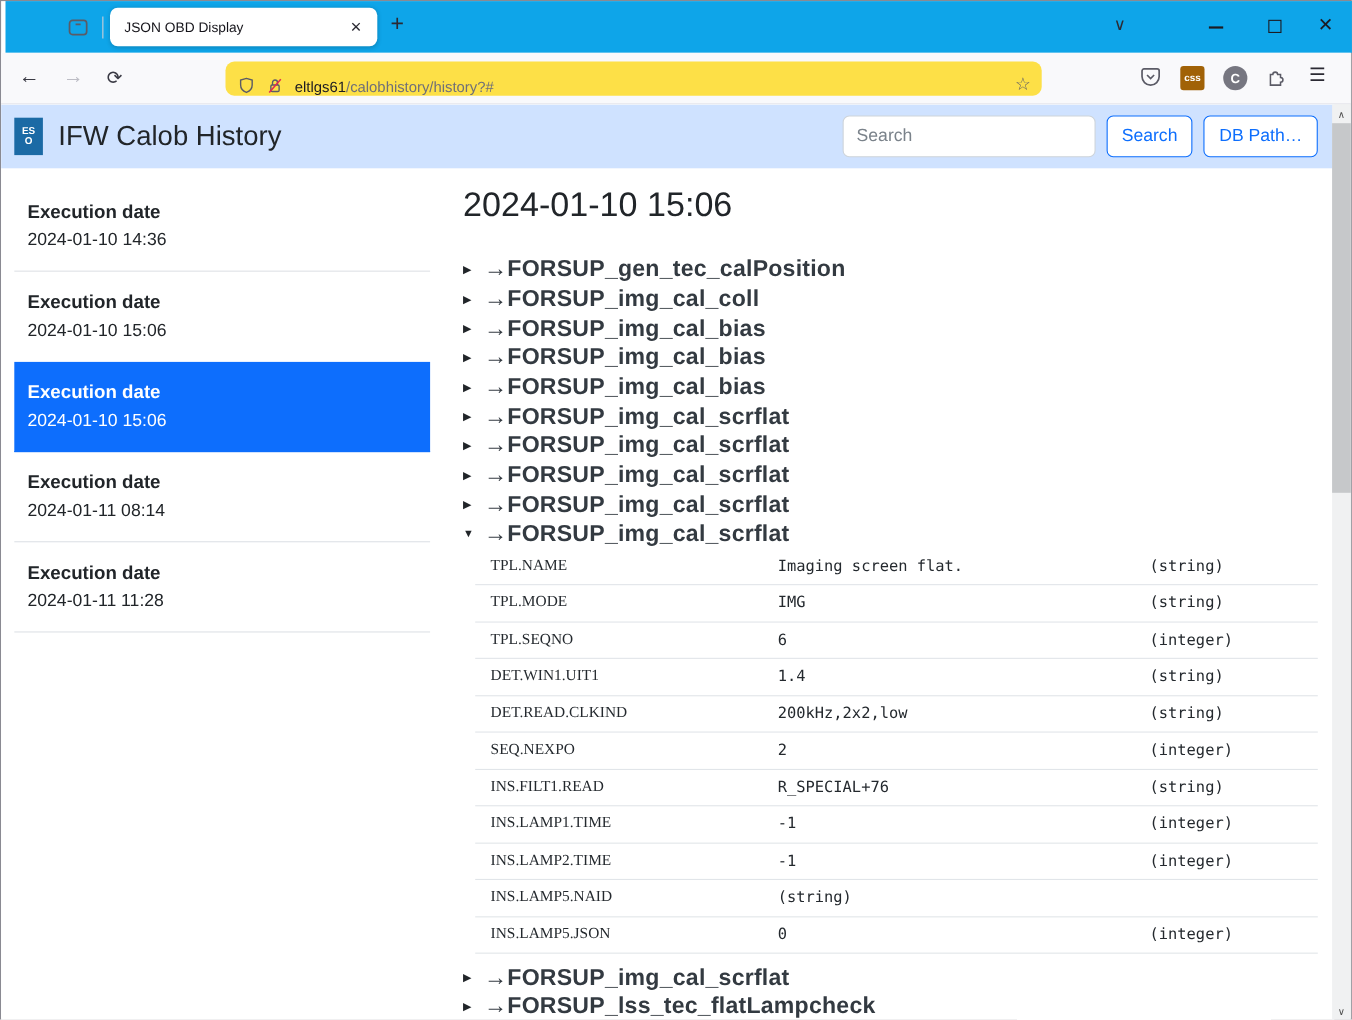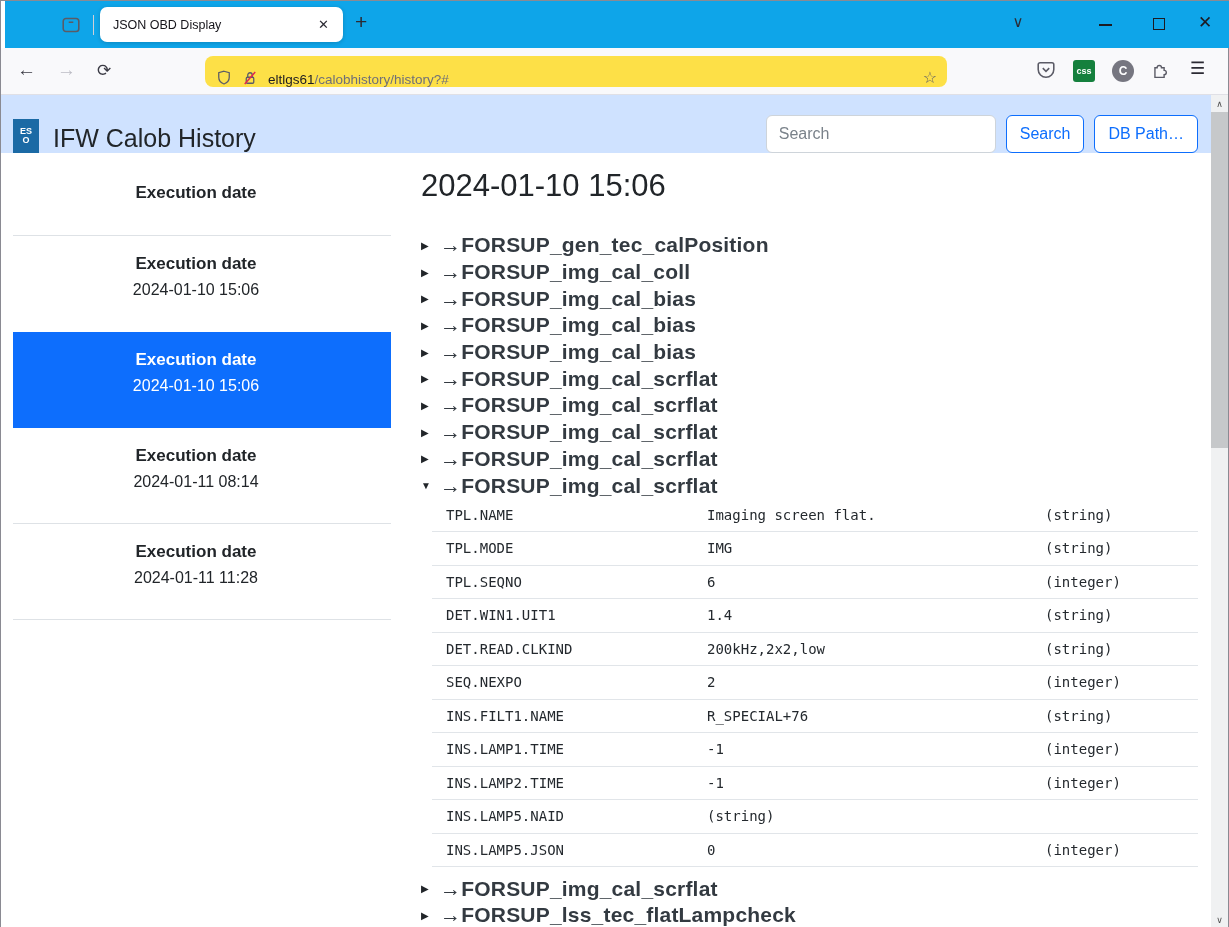--- a/index.html
+++ b/index.html
@@ -27,55 +27,55 @@
   .nav-fwd { left: 56px; color: #bdbdc5; }
   .nav-reload { left: 96px; font-size: 17px; top: 12px; }
   .urlbar { position: absolute; left: 204px; top: 8px; width: 742px; height: 31px; background: #fde047; border-radius: 8px; display: flex; align-items: flex-end; padding: 0 10px; cursor: text; }
   .urlbar svg { flex: 0 0 auto; }
   .url-text { margin-left: 9px; font-size: 13.5px; white-space: nowrap; overflow: hidden; flex: 1; }
   .url-host { color: #1c1b22; }
   .url-path { color: #6f6f78; }
   .url-star { font-size: 16px; color: #5b5b66; cursor: pointer; }
   .ext-icon { position: absolute; top: 11px; cursor: pointer; }
   .pocket { left: 1034px; }
-  .cssbadge { left: 1072px; top: 12px; width: 22px; height: 22px; background: #15803d; color: #fff; border-radius: 3px; font-size: 9px; font-weight: bold; display: flex; align-items: center; justify-content: center; }
+  .cssbadge { left: 1072px; top: 12px; width: 22px; height: 22px; background: #a16207; color: #fff; border-radius: 3px; font-size: 9px; font-weight: bold; display: flex; align-items: center; justify-content: center; }
   .cbadge { left: 1111px; top: 12px; width: 22px; height: 22px; background: #767680; color: #fff; border-radius: 50%; font-size: 12px; font-weight: bold; display: flex; align-items: center; justify-content: center; }
   .puzzle { left: 1150px; }
   .menu-btn { left: 1189px; top: 10px; font-size: 17px; color: #2b2a33; position: absolute; background: none; border: none; cursor: pointer; }
 
   
   .page { position: absolute; left: 0; top: 94px; width: 1212px; height: 833px; background: #fff; overflow: hidden; }
-  .app-header { position: absolute; left: 0; top: 0; width: 100%; height: 58px; background: #cfe2ff; display: flex; align-items: flex-end; padding: 0 15px 0 12px; }
+  .app-header { position: absolute; left: 0; top: 0; width: 100%; height: 58px; background: #cfe2ff; display: flex; align-items: center; padding: 0 15px 0 12px; }
   .logo { width: 26px; height: 34px; background: #1b6aa5; color: #fff; display: flex; flex-direction: column; align-items: center; justify-content: center; line-height: 1.05; font-size: 9px; font-weight: bold; margin-right: 14px; }
   .app-title { font-size: 25px; color: #212529; font-weight: 400; }
   .search-input { margin-left: auto; width: 230px; height: 38px; border: 1px solid #ced4da; border-radius: 6px; padding: 0 12px; font-size: 16px; font-family: "Liberation Sans", sans-serif; color: #212529; background: #fff; }
   .search-input::placeholder { color: #7a828a; }
   .btn-outline { margin-left: 10px; height: 38px; border: 1px solid #0d6efd; color: #0d6efd; background: #fff; border-radius: 6px; font-size: 16px; font-family: "Liberation Sans", sans-serif; padding: 0 13px; cursor: pointer; white-space: nowrap; }
 
   .content { position: absolute; left: 0; top: 58px; width: 100%; height: 775px; }
 
   
   .sidebar { position: absolute; left: 12px; top: 12px; width: 378px; list-style: none; }
-  .sidebar li { padding: 18px 24px 32px 12px; border-bottom: 1px solid #dee2e6; cursor: pointer; text-align: center; }
+  .sidebar li { padding: 18px 24px 18px 12px; border-bottom: 1px solid #dee2e6; cursor: pointer; }
   .sidebar li:has(+ .selected) { border-bottom-color: transparent; }
   .sidebar li.selected { background: #0d6efd; border-bottom-color: #0d6efd; }
   .sb-label { display: block; font-size: 17px; font-weight: bold; color: #212529; }
   .sb-date { display: block; font-size: 16px; color: #212529; margin-top: 7px; }
   .selected .sb-label, .selected .sb-date { color: #fff; }
 
   
   .main { position: absolute; left: 420px; top: 0; right: 15px; }
   .main h1 { font-size: 31px; font-weight: 400; color: #212529; margin-top: 14px; line-height: 38px; }
   .tree { margin-top: 27px; }
   .tree-row { height: 26.7px; display: flex; align-items: center; cursor: pointer; }
   .caret { width: 12px; font-size: 10px; color: #212529; flex: 0 0 12px; }
   .tree-label { margin-left: 7px; font-size: 21px; font-weight: bold; color: #333a41; letter-spacing: .2px; }
   .kvtable { margin-left: 11px; }
   .kvrow { display: grid; grid-template-columns: 275px 338px 1fr; padding: 8px 0 8.5px; border-bottom: 1px solid #e1e5e9; font-family: "DejaVu Sans Mono", monospace; font-size: 14px; color: #24292e; }
-  .kvrow .k { padding-left: 14px; }
+  .kvrow .k { padding-left: 14px; font-family: Liberation Serif, serif; }
   .tree-bottom { margin-top: 8px; }
 
   
   .scrollbar { position: absolute; right: 0; top: 94px; width: 17px; height: 833px; background: #f0f1f2; }
   .sb-arrow { position: absolute; left: 0; width: 17px; height: 17px; font-size: 9px; color: #505050; display: flex; align-items: center; justify-content: center; cursor: pointer; }
   .sb-up { top: 0; }
   .sb-down { bottom: 0; }
   .sb-thumb { position: absolute; left: 0; top: 17px; width: 17px; height: 336px; background: #c6c8ca; cursor: pointer; }
 </style>
 </head>
@@ -148,20 +148,21 @@
       <button class="btn-outline">Search</button>
       <button class="btn-outline">DB Path…</button>
     </div>
 
     <div class="content">
 
       <ul class="sidebar">
 
           <li>
             <span class="sb-label">Execution date</span>
+            <span class="sb-date">2024-01-10 14:36</span>
           </li>
 
           <li>
             <span class="sb-label">Execution date</span>
             <span class="sb-date">2024-01-10 15:06</span>
           </li>
 
           <li class="selected">
             <span class="sb-label">Execution date</span>
             <span class="sb-date">2024-01-10 15:06</span>
@@ -266,21 +267,21 @@
               <span class="t">(string)</span>
             </div>
 
             <div class="kvrow">
               <span class="k">SEQ.NEXPO</span>
               <span class="v">2</span>
               <span class="t">(integer)</span>
             </div>
 
             <div class="kvrow">
-              <span class="k">INS.FILT1.NAME</span>
+              <span class="k">INS.FILT1.READ</span>
               <span class="v">R_SPECIAL+76</span>
               <span class="t">(string)</span>
             </div>
 
             <div class="kvrow">
               <span class="k">INS.LAMP1.TIME</span>
               <span class="v">-1</span>
               <span class="t">(integer)</span>
             </div>
 

